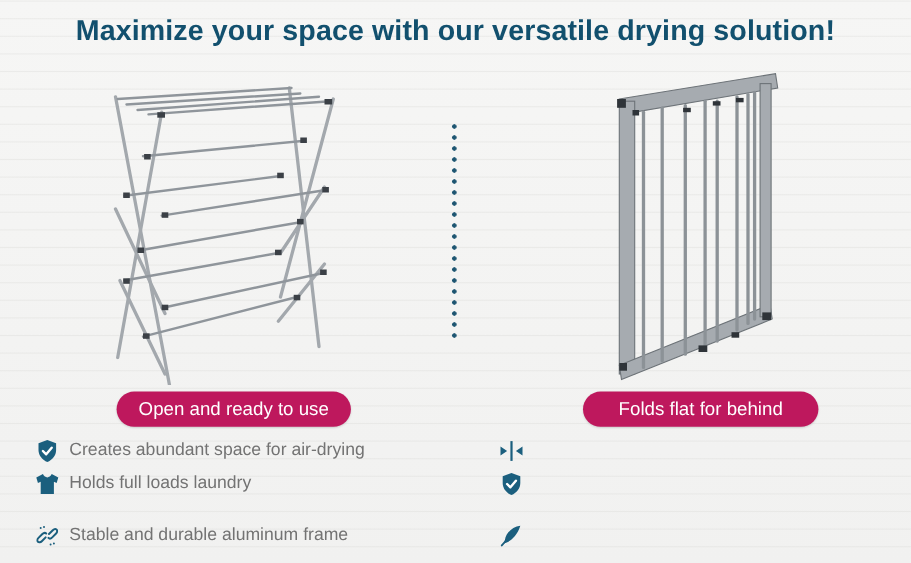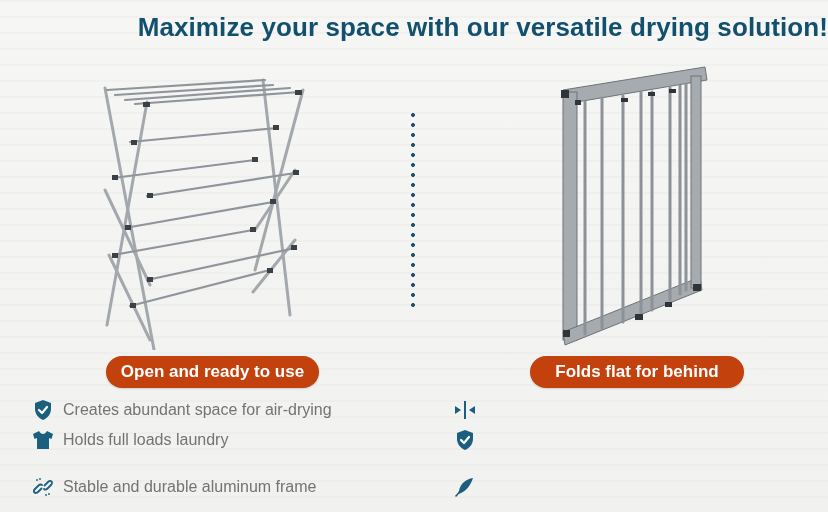--- a/index.html
+++ b/index.html
@@ -8,42 +8,42 @@
     font-family: "Liberation Sans", "DejaVu Sans", sans-serif;
     background: #f3f3f2;
     background-image:
       repeating-linear-gradient(0deg, rgba(255,255,255,0.0) 0px, rgba(255,255,255,0.0) 14px, rgba(215,215,212,0.35) 15px, rgba(255,255,255,0.0) 16px),
       linear-gradient(180deg, #f6f6f5 0%, #f1f1f0 100%);
     position: relative;
     color: #2f3b45;
   }
   .title {
     position: absolute; left: 0; right: 0; top: 12px;
-    text-align: right;
+    text-align: center;
     font-size: 26px; font-weight: 700;
     color: #12506e;
     letter-spacing: 0.1px;
   }
   .divider {
     position: absolute; left: 410px; top: 110px;
     width: 6px; height: 200px;
     background-image: radial-gradient(circle, #1d5571 1.8px, transparent 2.2px);
     background-size: 6px 10px;
     background-repeat: repeat-y;
   }
   .product { position: absolute; }
   .rack-open { left: 95px; top: 70px; width: 215px; height: 280px; }
   .rack-folded { left: 555px; top: 62px; width: 160px; height: 285px; }
   .pill {
     position: absolute;
     height: 32px;
     border-radius: 16px;
-    background: #c2410c;
+    background: #be185d;
     color: #ffffff;
-    font-weight: 700;
+    font-weight: 400;
     font-size: 17px;
     display: flex; align-items: center; justify-content: center;
     box-shadow: 0 1px 2px rgba(0,0,0,0.15);
   }
   .pill-left { left: 106px; top: 356px; width: 213px; }
   .pill-right { left: 530px; top: 356px; width: 214px; }
   .features { position: absolute; list-style: none; }
   .features-left { left: 32px; top: 398px; width: 380px; }
   .features-right { left: 454px; top: 398px; width: 370px; }
   .feat {

